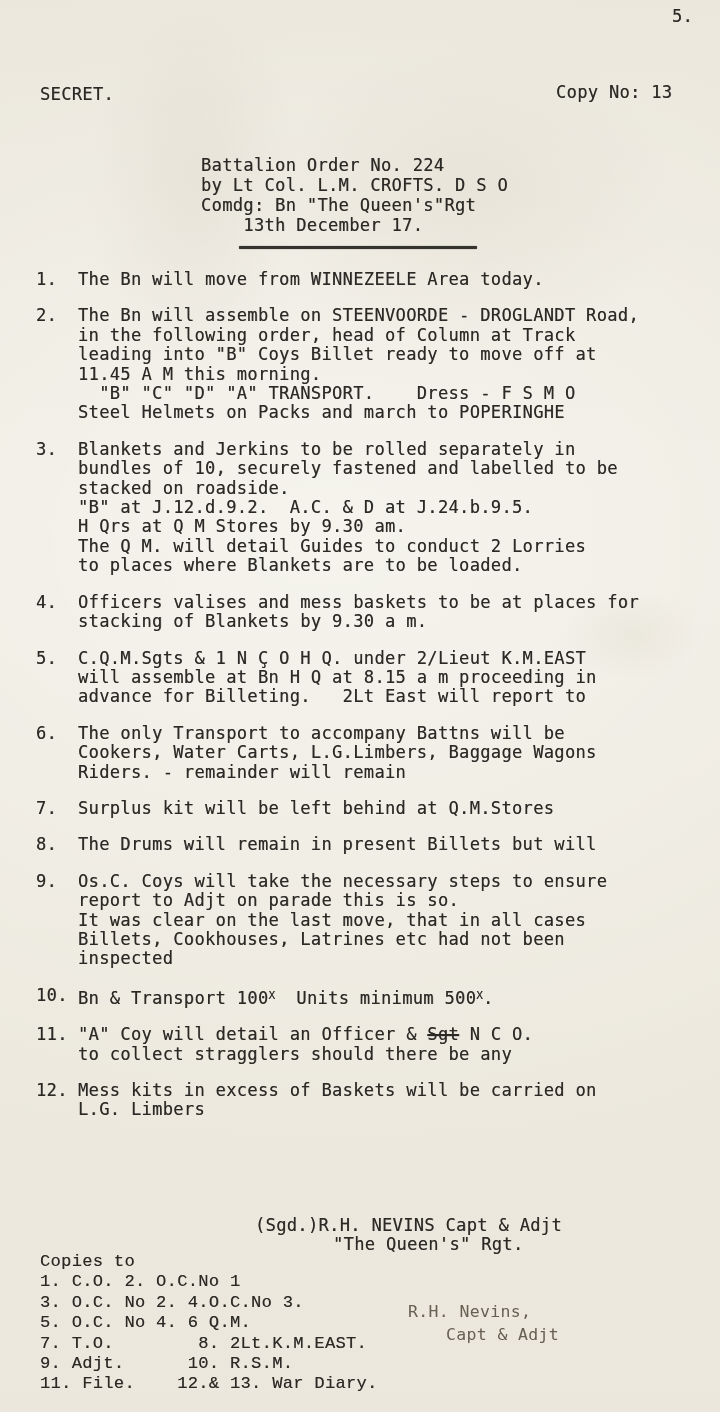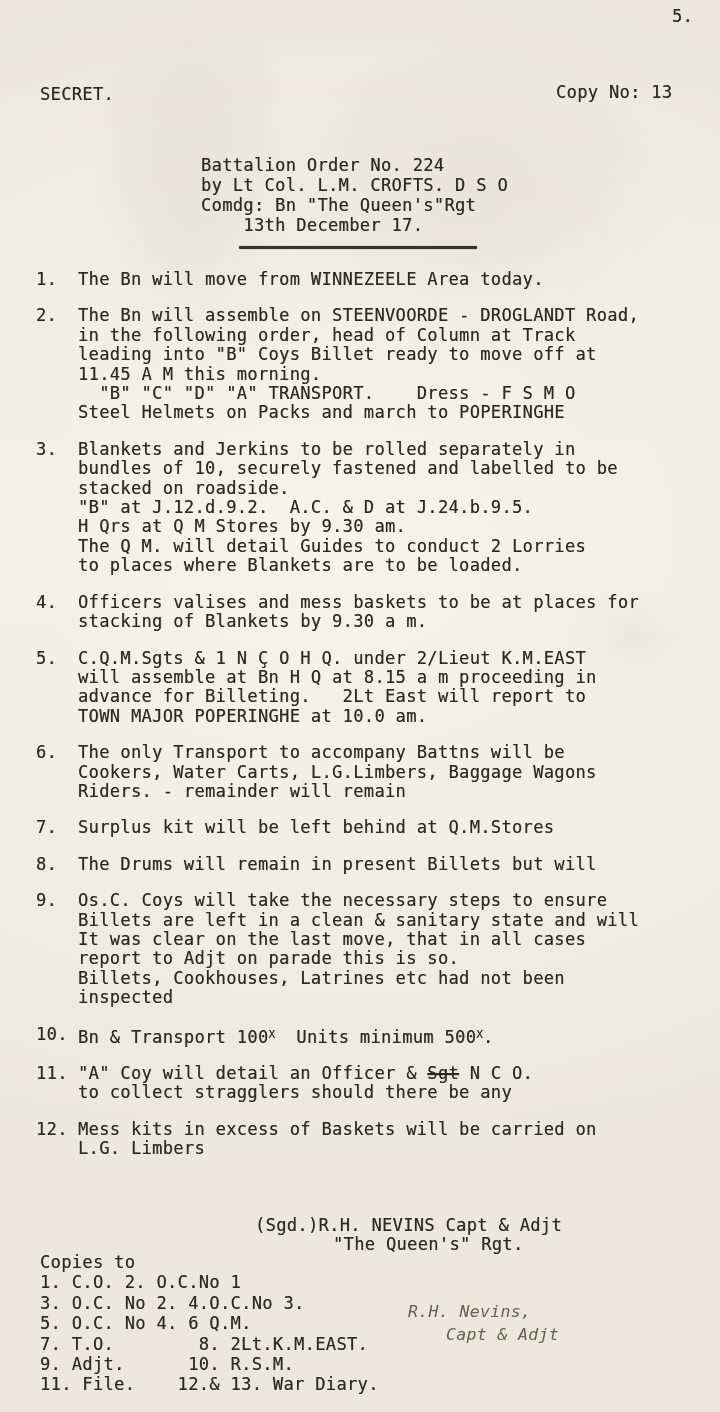--- a/index.html
+++ b/index.html
@@ -93,29 +93,28 @@
     top: 1216px;
     left: 255px;
   }
   .signature .sig-name { }
   .signature .sig-line2 { margin-left: 78px; }
   .copies {
     position: absolute;
     top: 1252px;
     left: 40px;
   }
-  .copies .line { line-height: 20.4px; min-height: 20.4px; }
+  .copies .line { line-height: 20.4px; min-height: 20.4px; font-family: Liberation Mono, monospace; }
   .countersignature {
     position: absolute;
     top: 1302px;
     left: 408px;
     color: #675f52;
     text-shadow: none;
     font-size: 16.5px;
-    font-style: italic;
   }
   .countersignature .cs-line2 {
     margin-left: 38px;
     margin-top: 4px;
   }
 </style>
 </head>
 <body>
 
 <div class="paper">
@@ -174,21 +173,20 @@
           <div class="line">stacking of Blankets by 9.30 a m.</div>
         </div>
     </div>
 
     <div class="order-item">
       <div class="order-num">5.</div>
       <div class="order-lines">
           <div class="line">C.Q.M.Sgts &amp; 1 N Ç O H Q. under 2/Lieut K.M.EAST</div>
           <div class="line">will assemble at Bn H Q at 8.15 a m proceeding in</div>
           <div class="line">advance for Billeting.   2Lt East will report to</div>
-          <div class="line">TOWN MAJOR POPERINGHE at 10.0 am.</div>
         </div>
     </div>
 
     <div class="order-item">
       <div class="order-num">6.</div>
       <div class="order-lines">
           <div class="line">The only Transport to accompany Battns will be</div>
           <div class="line">Cookers, Water Carts, L.G.Limbers, Baggage Wagons</div>
           <div class="line">Riders. - remainder will remain</div>
         </div>
@@ -205,23 +203,22 @@
       <div class="order-num">8.</div>
       <div class="order-lines">
           <div class="line">The Drums will remain in present Billets but will</div>
         </div>
     </div>
 
     <div class="order-item">
       <div class="order-num">9.</div>
       <div class="order-lines">
           <div class="line">Os.C. Coys will take the necessary steps to ensure</div>
-          <div class="line">Billets are left in a clean &amp; sanitary state and will</div>
+          <div class="line">report to Adjt on parade this is so.</div>
           <div class="line">It was clear on the last move, that in all cases</div>
-          <div class="line">report to Adjt on parade this is so.</div>
           <div class="line">Billets, Cookhouses, Latrines etc had not been</div>
           <div class="line">inspected</div>
         </div>
     </div>
 
     <div class="order-item">
       <div class="order-num">10.</div>
       <div class="order-lines">
           <div class="line"><span>Bn &amp; Transport 100</span><span class="sup">X</span><span>  Units minimum 500</span><span class="sup">X</span><span>.</span></div>
         </div>

